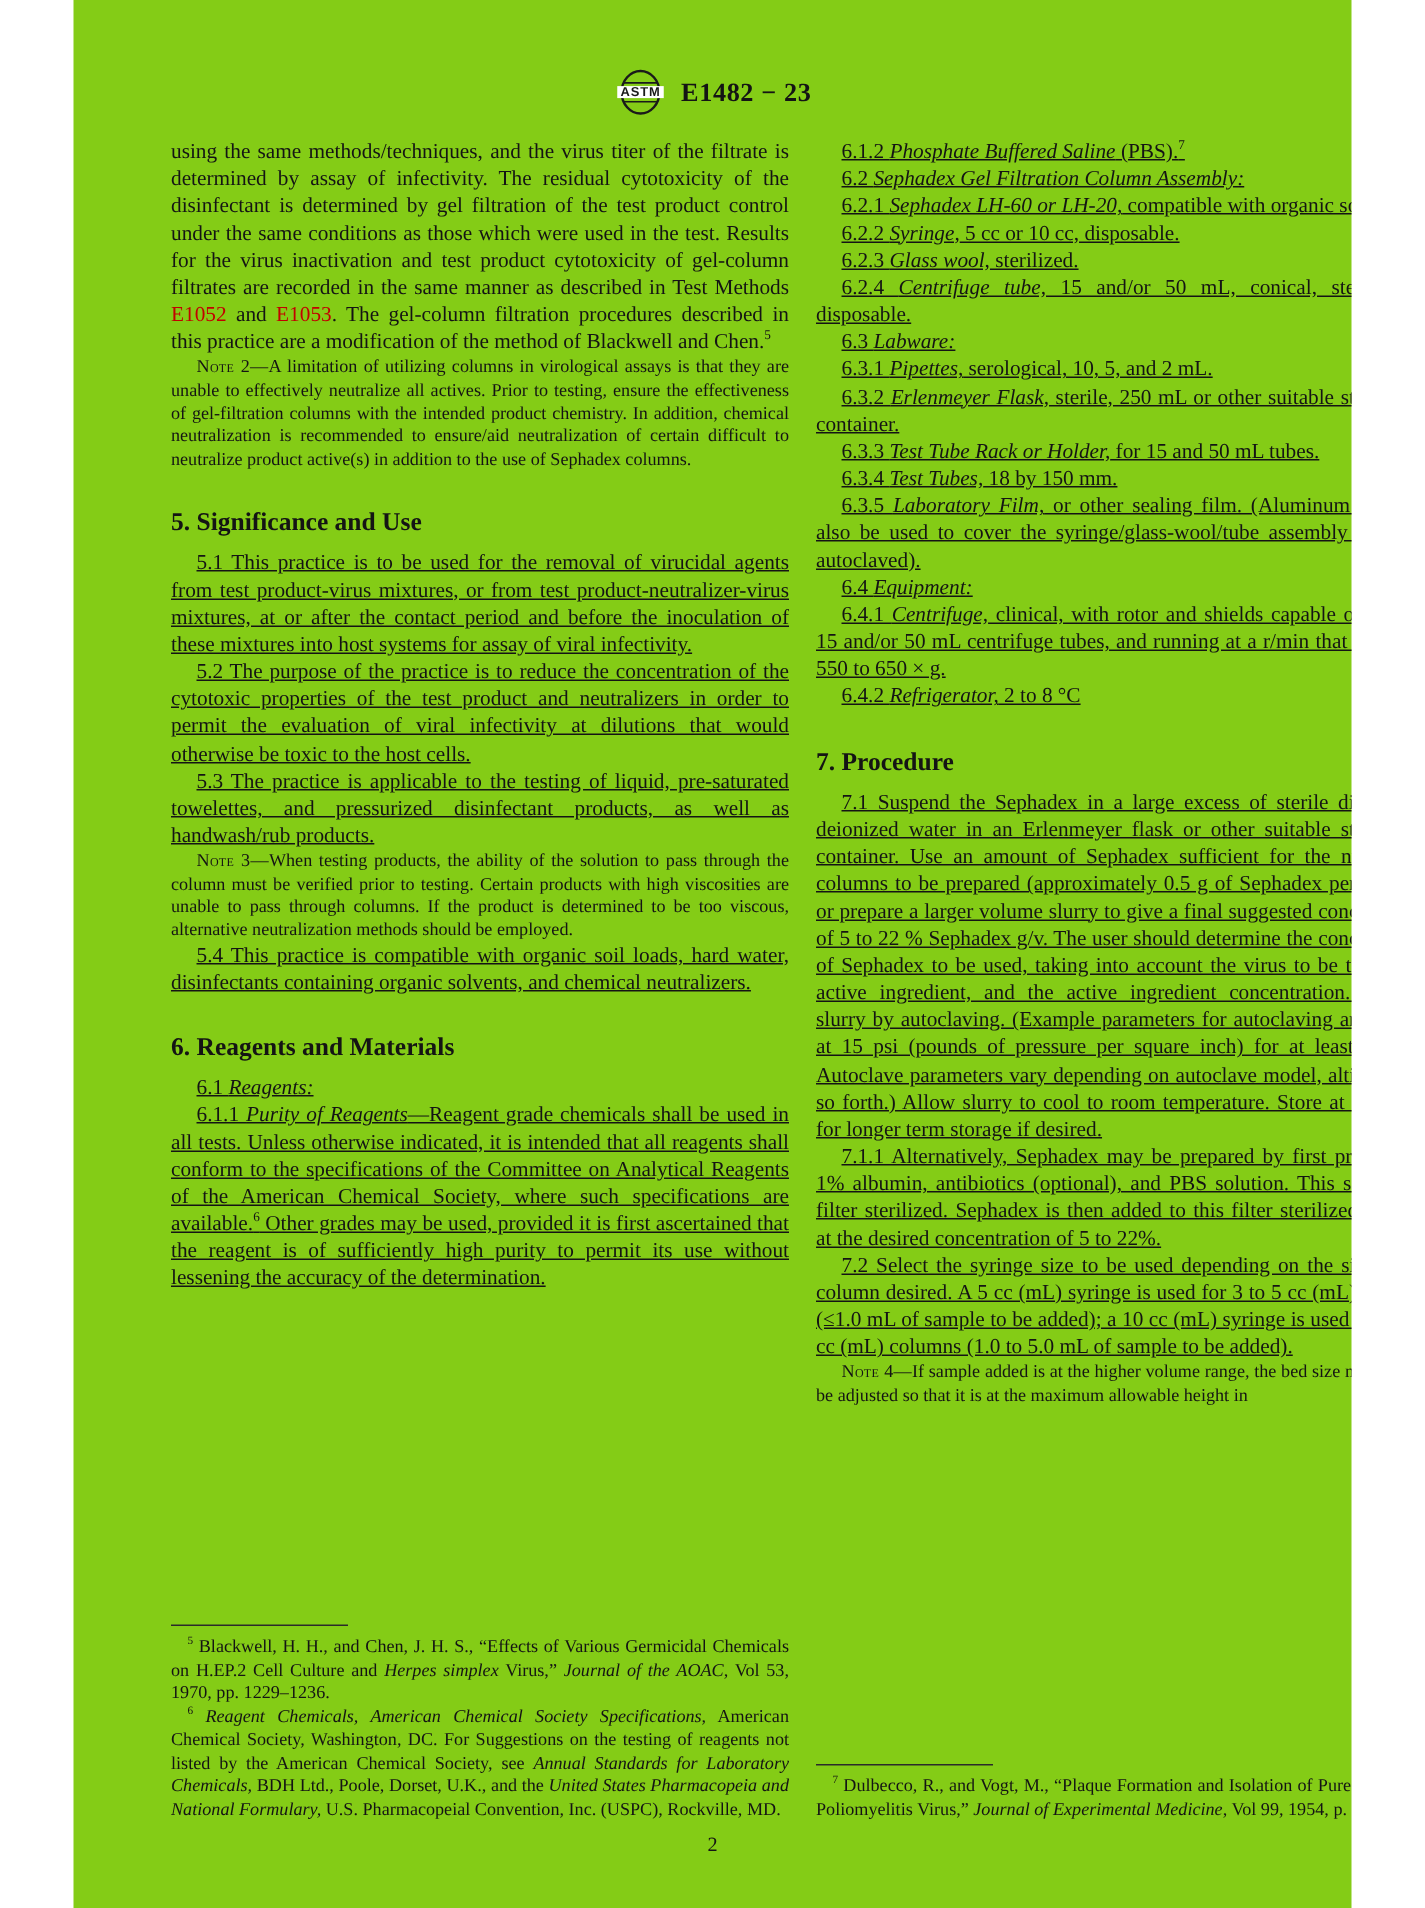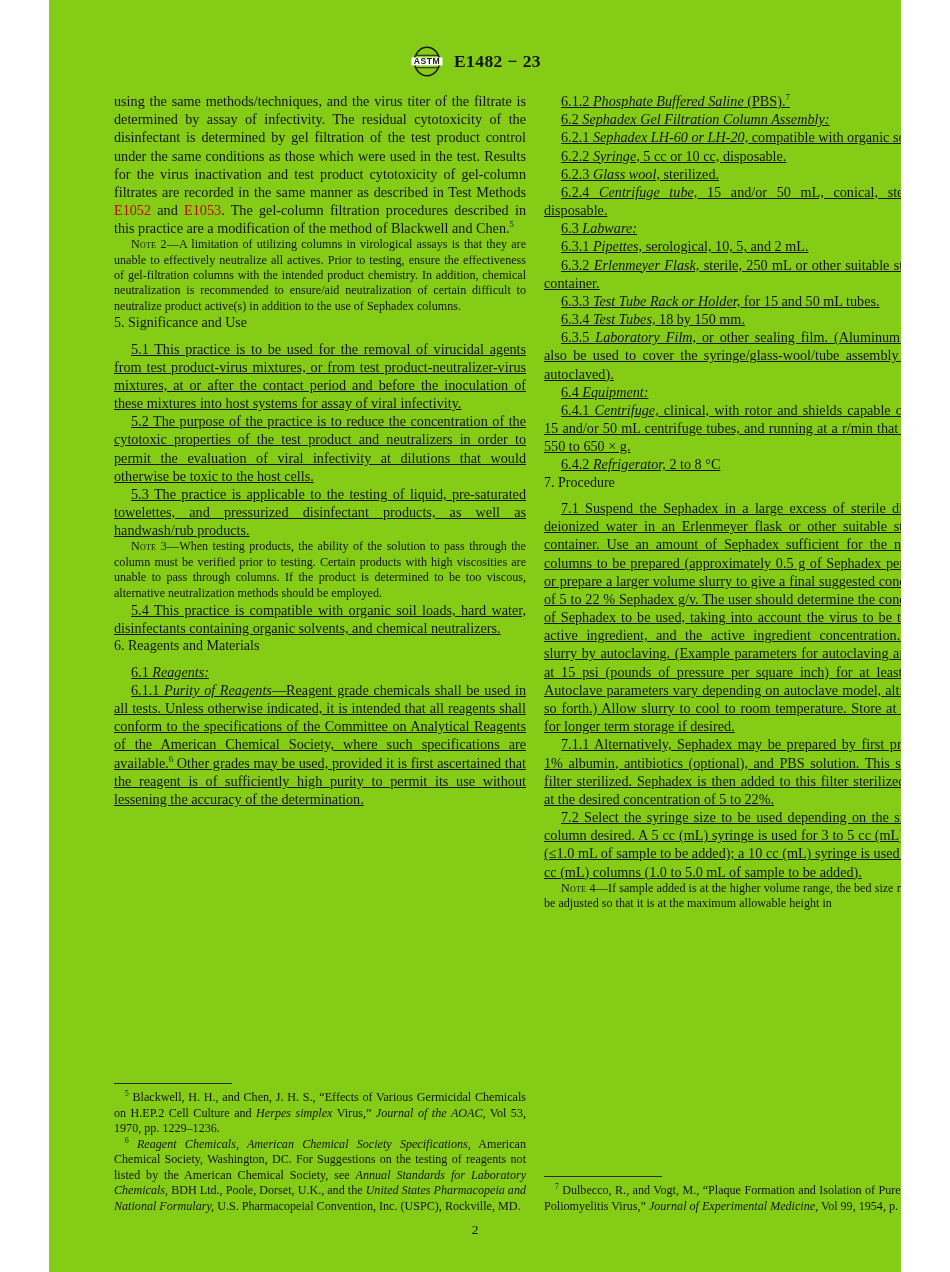--- a/index.html
+++ b/index.html
@@ -23,21 +23,21 @@
   .paragraph{
     font-size:14.2px;line-height:1.28;text-align:justify;margin:0 0 2px;
   }
   .indent{text-indent:17px;text-decoration:underline;}
   .gap-before{margin-top:8px;}
   .note{
     font-size:12.1px;line-height:1.27;text-align:justify;
     margin:8px 0 9px;text-indent:17px;
   }
   .section-heading{
-    font-size:14px;font-weight:normal;margin:0 0 8px;line-height:1.25;
+    font-size:17px;font-weight:bold;margin:23px 0 8px;line-height:1.25;
   }
   .seg-normal{}
   .seg-italic{font-style:italic;}
   .seg-link{color:var(--link-color,#c30000);cursor:pointer;}
   .seg-note-label{font-variant:small-caps;letter-spacing:.2px;}
   sup.seg-sup{font-size:.62em;line-height:0;vertical-align:super;}
   .footnotes{margin-top:auto;padding-top:6px;}
   .fn-rule{width:118px;border-top:1px solid #2a2a2a;margin:0 0 6px 0;height:0;}
   .footnote{
     font-size:12.1px;line-height:1.28;text-align:justify;

